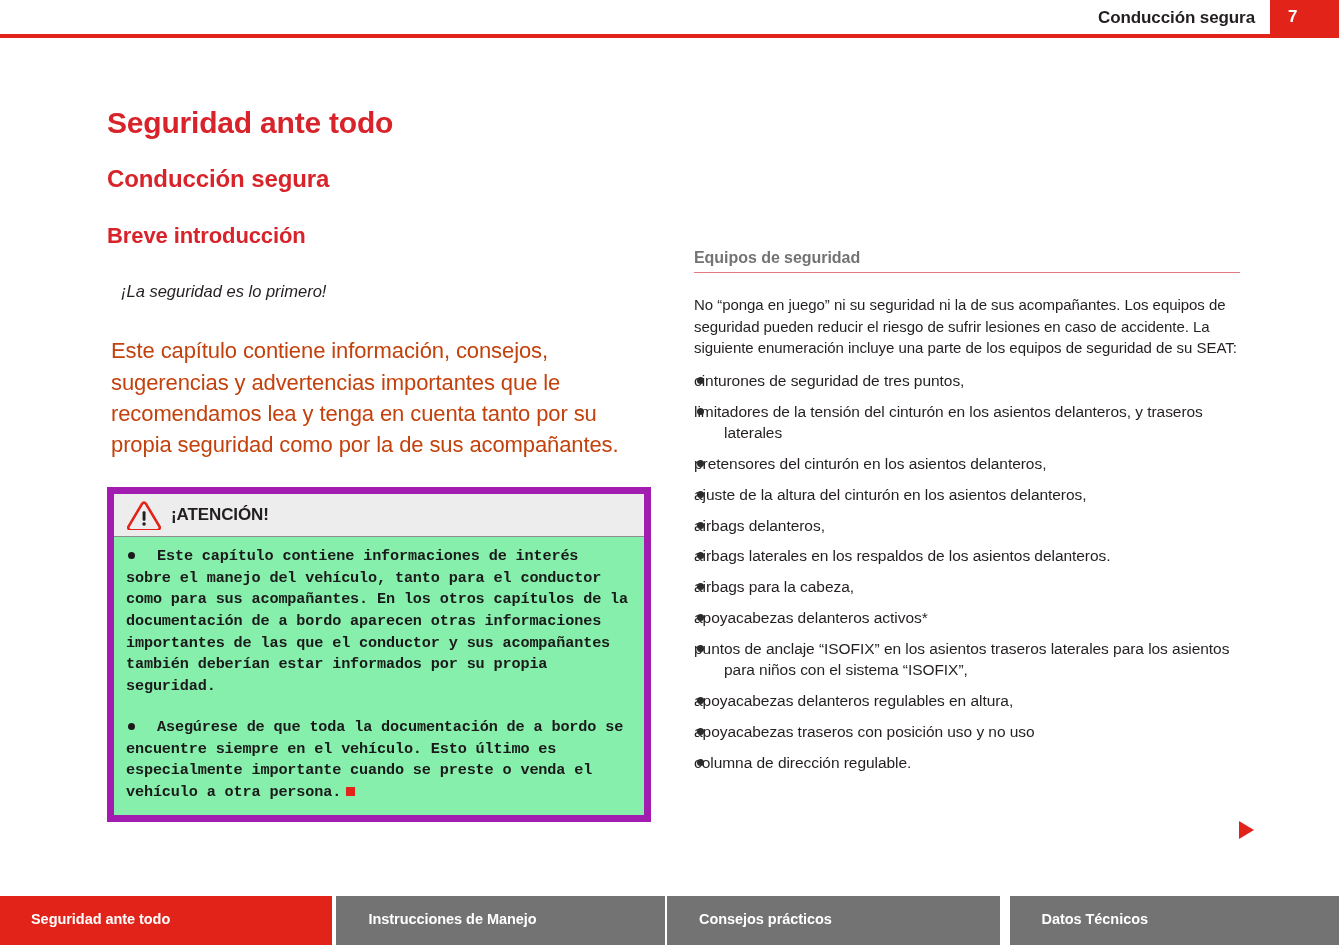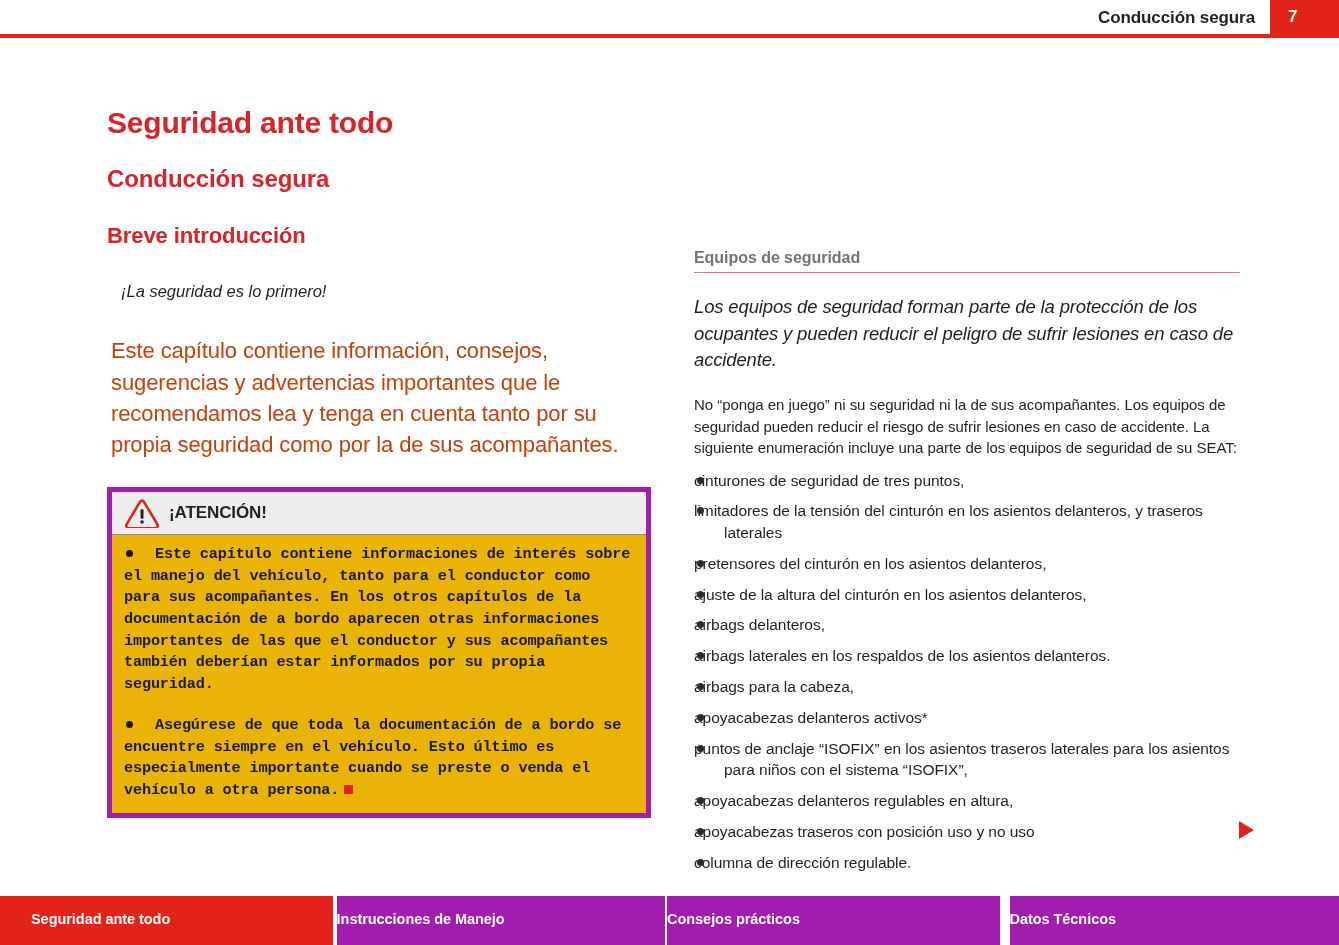--- a/index.html
+++ b/index.html
@@ -187,22 +187,22 @@
     text-indent: -30px;
     padding-right: 0;
   }
   .blist li.wrap-out .btext {
     display: inline;
   }
 
   
   .warnbox {
     margin-top: 27px;
-    border: 5px solid #a21caf;
-    background: #eab308;
+    border: 7px solid #a21caf;
+    background: #86efac;
     width: 544px;
     box-sizing: border-box;
   }
   .warnbox-head {
     background: #ededed;
     border-bottom: 1px solid #8d8d8d;
     height: 42px;
     display: flex;
     align-items: center;
     padding-left: 13px;
@@ -277,24 +277,25 @@
     position: absolute;
     left: 0;
     bottom: 0;
     width: 1339px;
     height: 49px;
     display: flex;
   }
   .ftab {
     height: 49px;
     box-sizing: border-box;
-    background: #a21caf;
+    background: #737373;
     color: #ffffff;
     font-size: 14.5px;
     font-weight: bold;
+    padding-left: 32px;
     padding-top: 15px;
     letter-spacing: -0.05px;
     position: relative;
   }
   .ftab.active {
     background: #e2231a;
     padding-left: 31px;
   }
   .ftab-gap {
     width: 4px;
@@ -352,21 +353,20 @@
           <span class="warn-bullet"></span><span>Asegúrese de que toda la documentación de a bordo se encuentre siempre en el vehículo. Esto último es especialmente importante cuando se preste o venda el vehículo a otra persona.</span><span class="end-mark"></span>
         </p>
       </div>
     </div>
 
   </div>
 
   <div class="col-right">
     <div style="height:211px"></div>
     <h4 class="title-h4 top-right">Equipos de seguridad</h4>
-    <p class="lead-italic-lg">Los equipos de seguridad forman parte de la protección de los ocupantes y pueden reducir el peligro de sufrir lesiones en caso de accidente.</p>
     <p class="body-par-sm">No “ponga en juego” ni su seguridad ni la de sus acompañantes. Los equipos de seguridad pueden reducir el riesgo de sufrir lesiones en caso de accidente. La siguiente enumeración incluye una parte de los equipos de seguridad de su SEAT:</p>
 
     <ul class="blist">
       <li class="wrap-out"><span class="bullet"></span><span class="btext">cinturones de seguridad de tres puntos,</span></li>
       <li class="wrap-out"><span class="bullet"></span><span class="btext">limitadores de la tensión del cinturón en los asientos delanteros, y traseros laterales</span></li>
       <li class="wrap-out"><span class="bullet"></span><span class="btext">pretensores del cinturón en los asientos delanteros,</span></li>
       <li class="wrap-out"><span class="bullet"></span><span class="btext">ajuste de la altura del cinturón en los asientos delanteros,</span></li>
       <li class="wrap-out"><span class="bullet"></span><span class="btext">airbags delanteros,</span></li>
       <li class="wrap-out"><span class="bullet"></span><span class="btext">airbags laterales en los respaldos de los asientos delanteros.</span></li>
       <li class="wrap-out"><span class="bullet"></span><span class="btext">airbags para la cabeza,</span></li>

